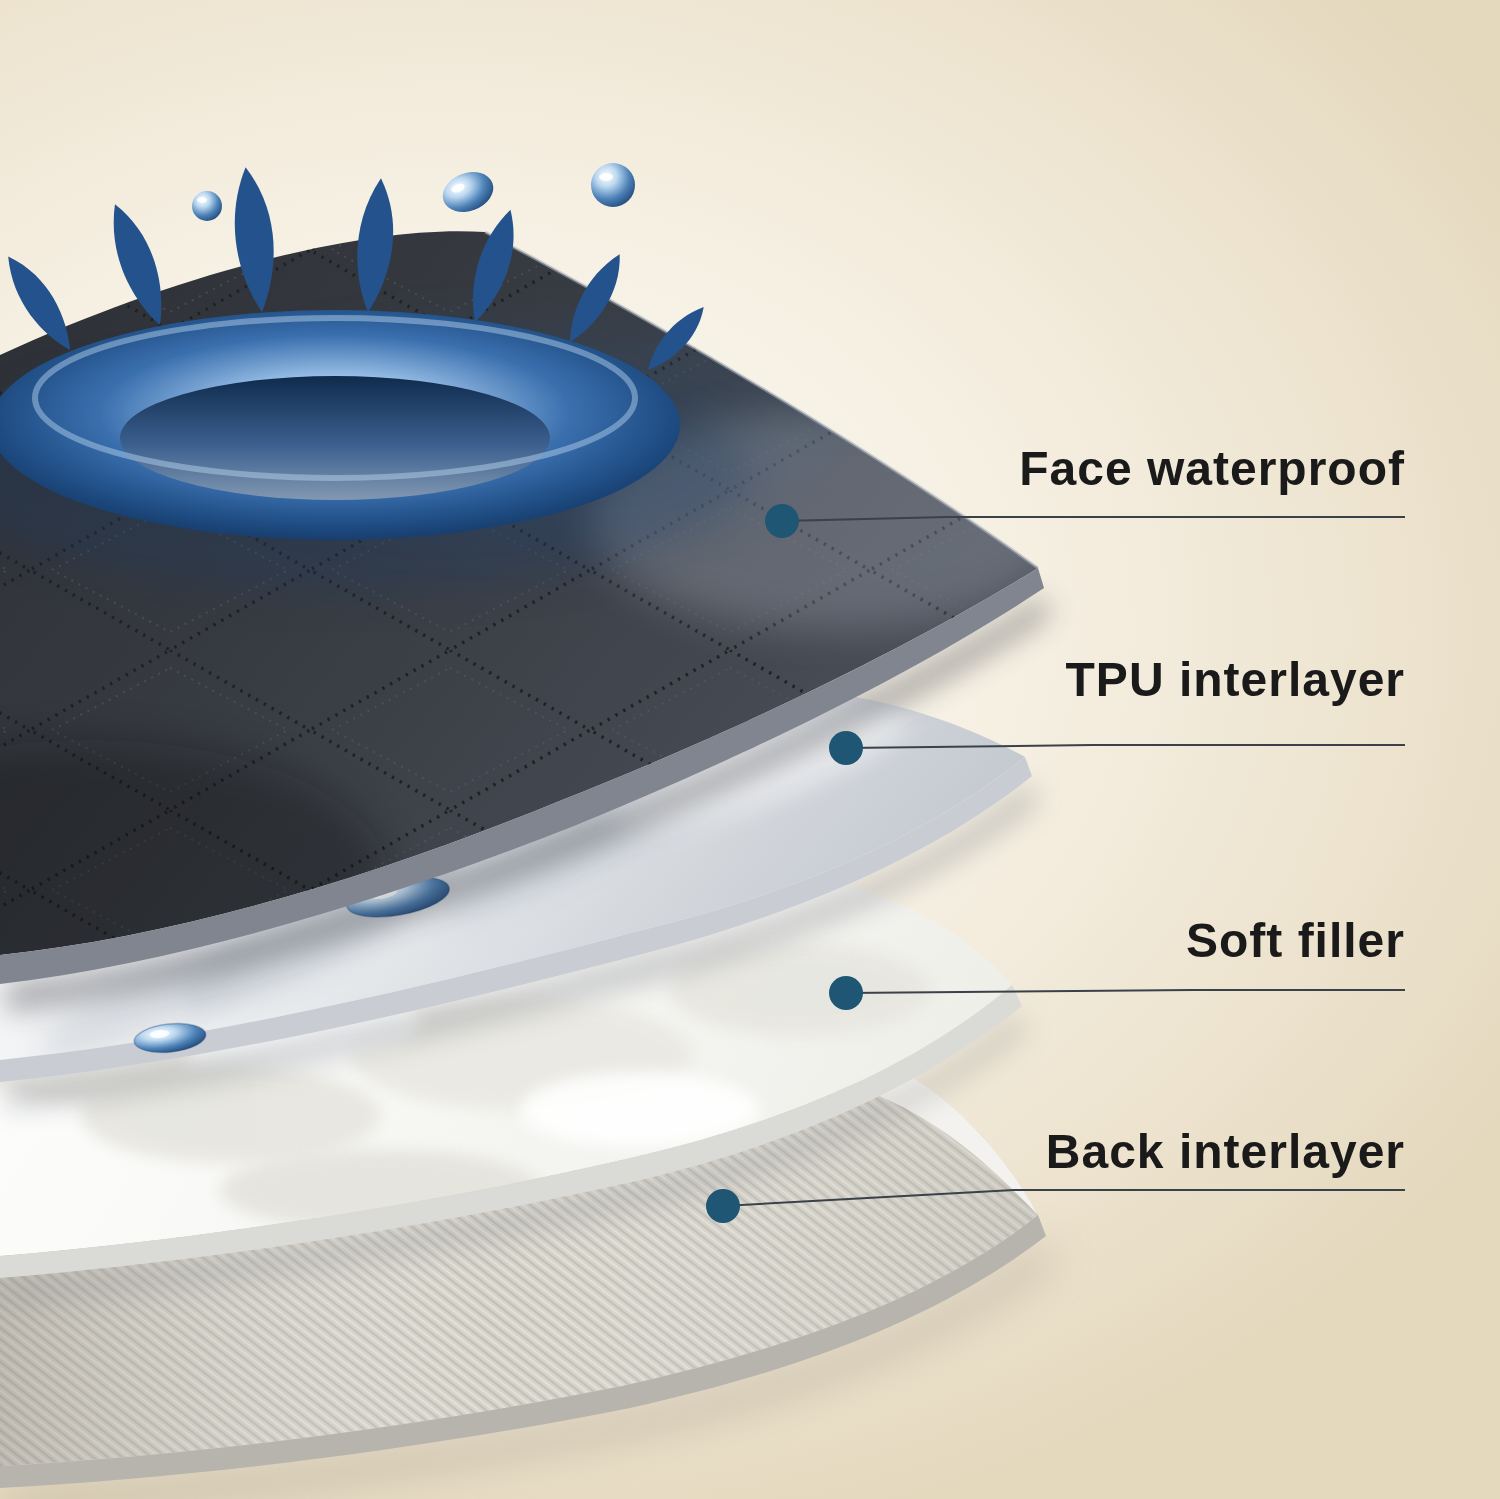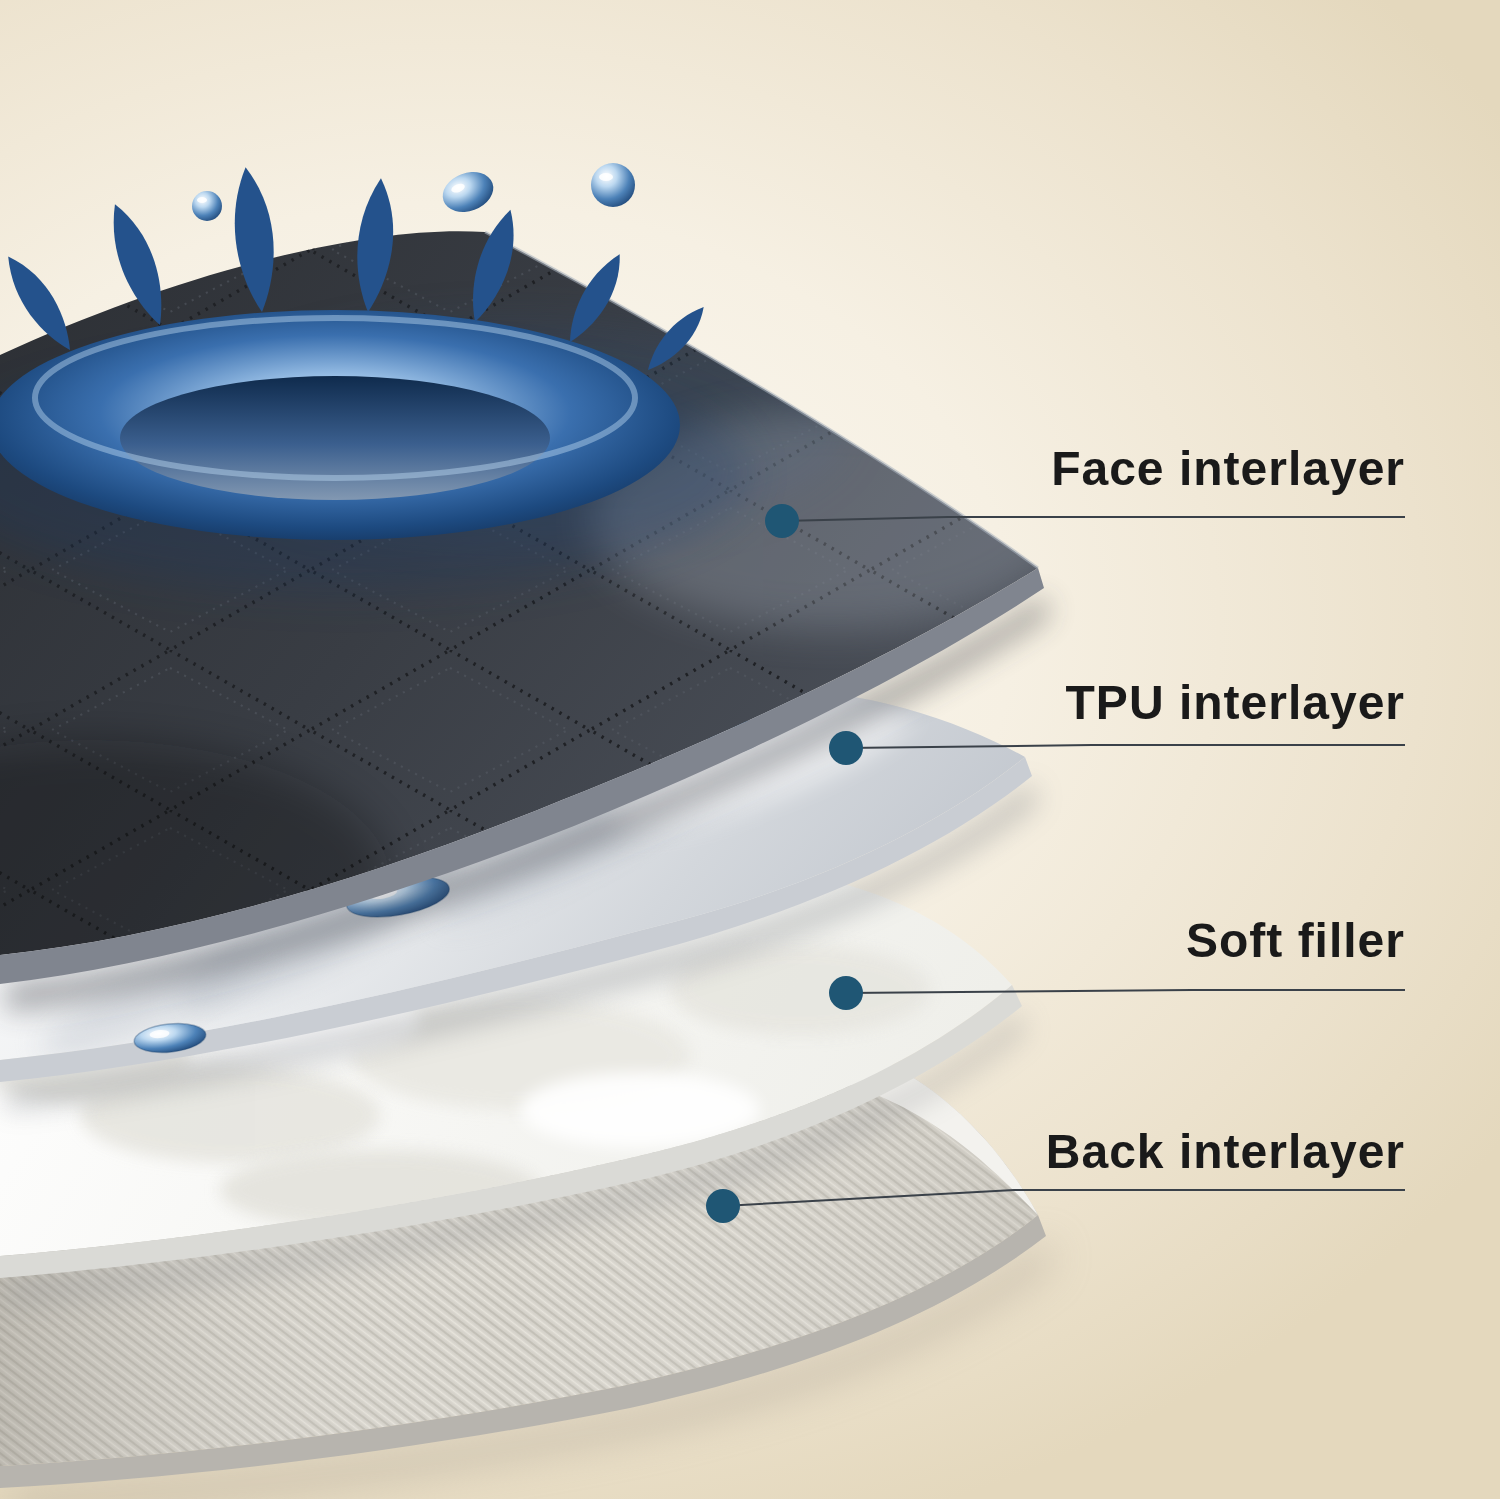--- a/index.html
+++ b/index.html
@@ -9,21 +9,21 @@
       #fcfaf4 0%, #f6f0e3 45%, #ece2cd 78%, #e4d8bd 100%);
     font-family:"Liberation Sans", sans-serif;
   }
   .stage svg{position:absolute;left:0;top:0;z-index:1;}
   .callout-label{
     position:absolute;right:95px;z-index:5;white-space:nowrap;
     font-size:48px;font-weight:600;color:#1a1a1a;letter-spacing:1px;
     font-family:"Liberation Sans", sans-serif;
   }
   .lbl-face{top:441px;}
-  .lbl-tpu{top:675px;}
+  .lbl-tpu{top:652px;}
   .lbl-soft{top:913px;text-align:right;}
   .lbl-back{top:1124px;}
 </style>
 </head>
 <body>
 
 <div class="stage">
 
 <svg width="1500" height="1499" viewBox="0 0 1500 1499">
   <defs>
@@ -201,18 +201,18 @@
     <polyline points="846,748 1092,745 1405,745" stroke="#3a4149"></polyline>
     <polyline points="846,993 1192,990 1405,990" stroke="#3a4149"></polyline>
     <polyline points="723,1206 1014,1190 1405,1190" stroke="#3a4149"></polyline>
     <circle cx="782" cy="521" r="17" fill="#1f5674"></circle>
     <circle cx="846" cy="748" r="17" fill="#1f5674"></circle>
     <circle cx="846" cy="993" r="17" fill="#1f5674"></circle>
     <circle cx="723" cy="1206" r="17" fill="#1f5674"></circle>
   </g>
 </svg>
 
-  <div class="callout-label lbl-face">Face interlayer</div>
+  <div class="callout-label lbl-face">Face waterproof</div>
   <div class="callout-label lbl-tpu">TPU interlayer</div>
   <div class="callout-label lbl-soft">Soft filler</div>
   <div class="callout-label lbl-back">Back interlayer</div>
 
 </div>
 
 </body></html>

